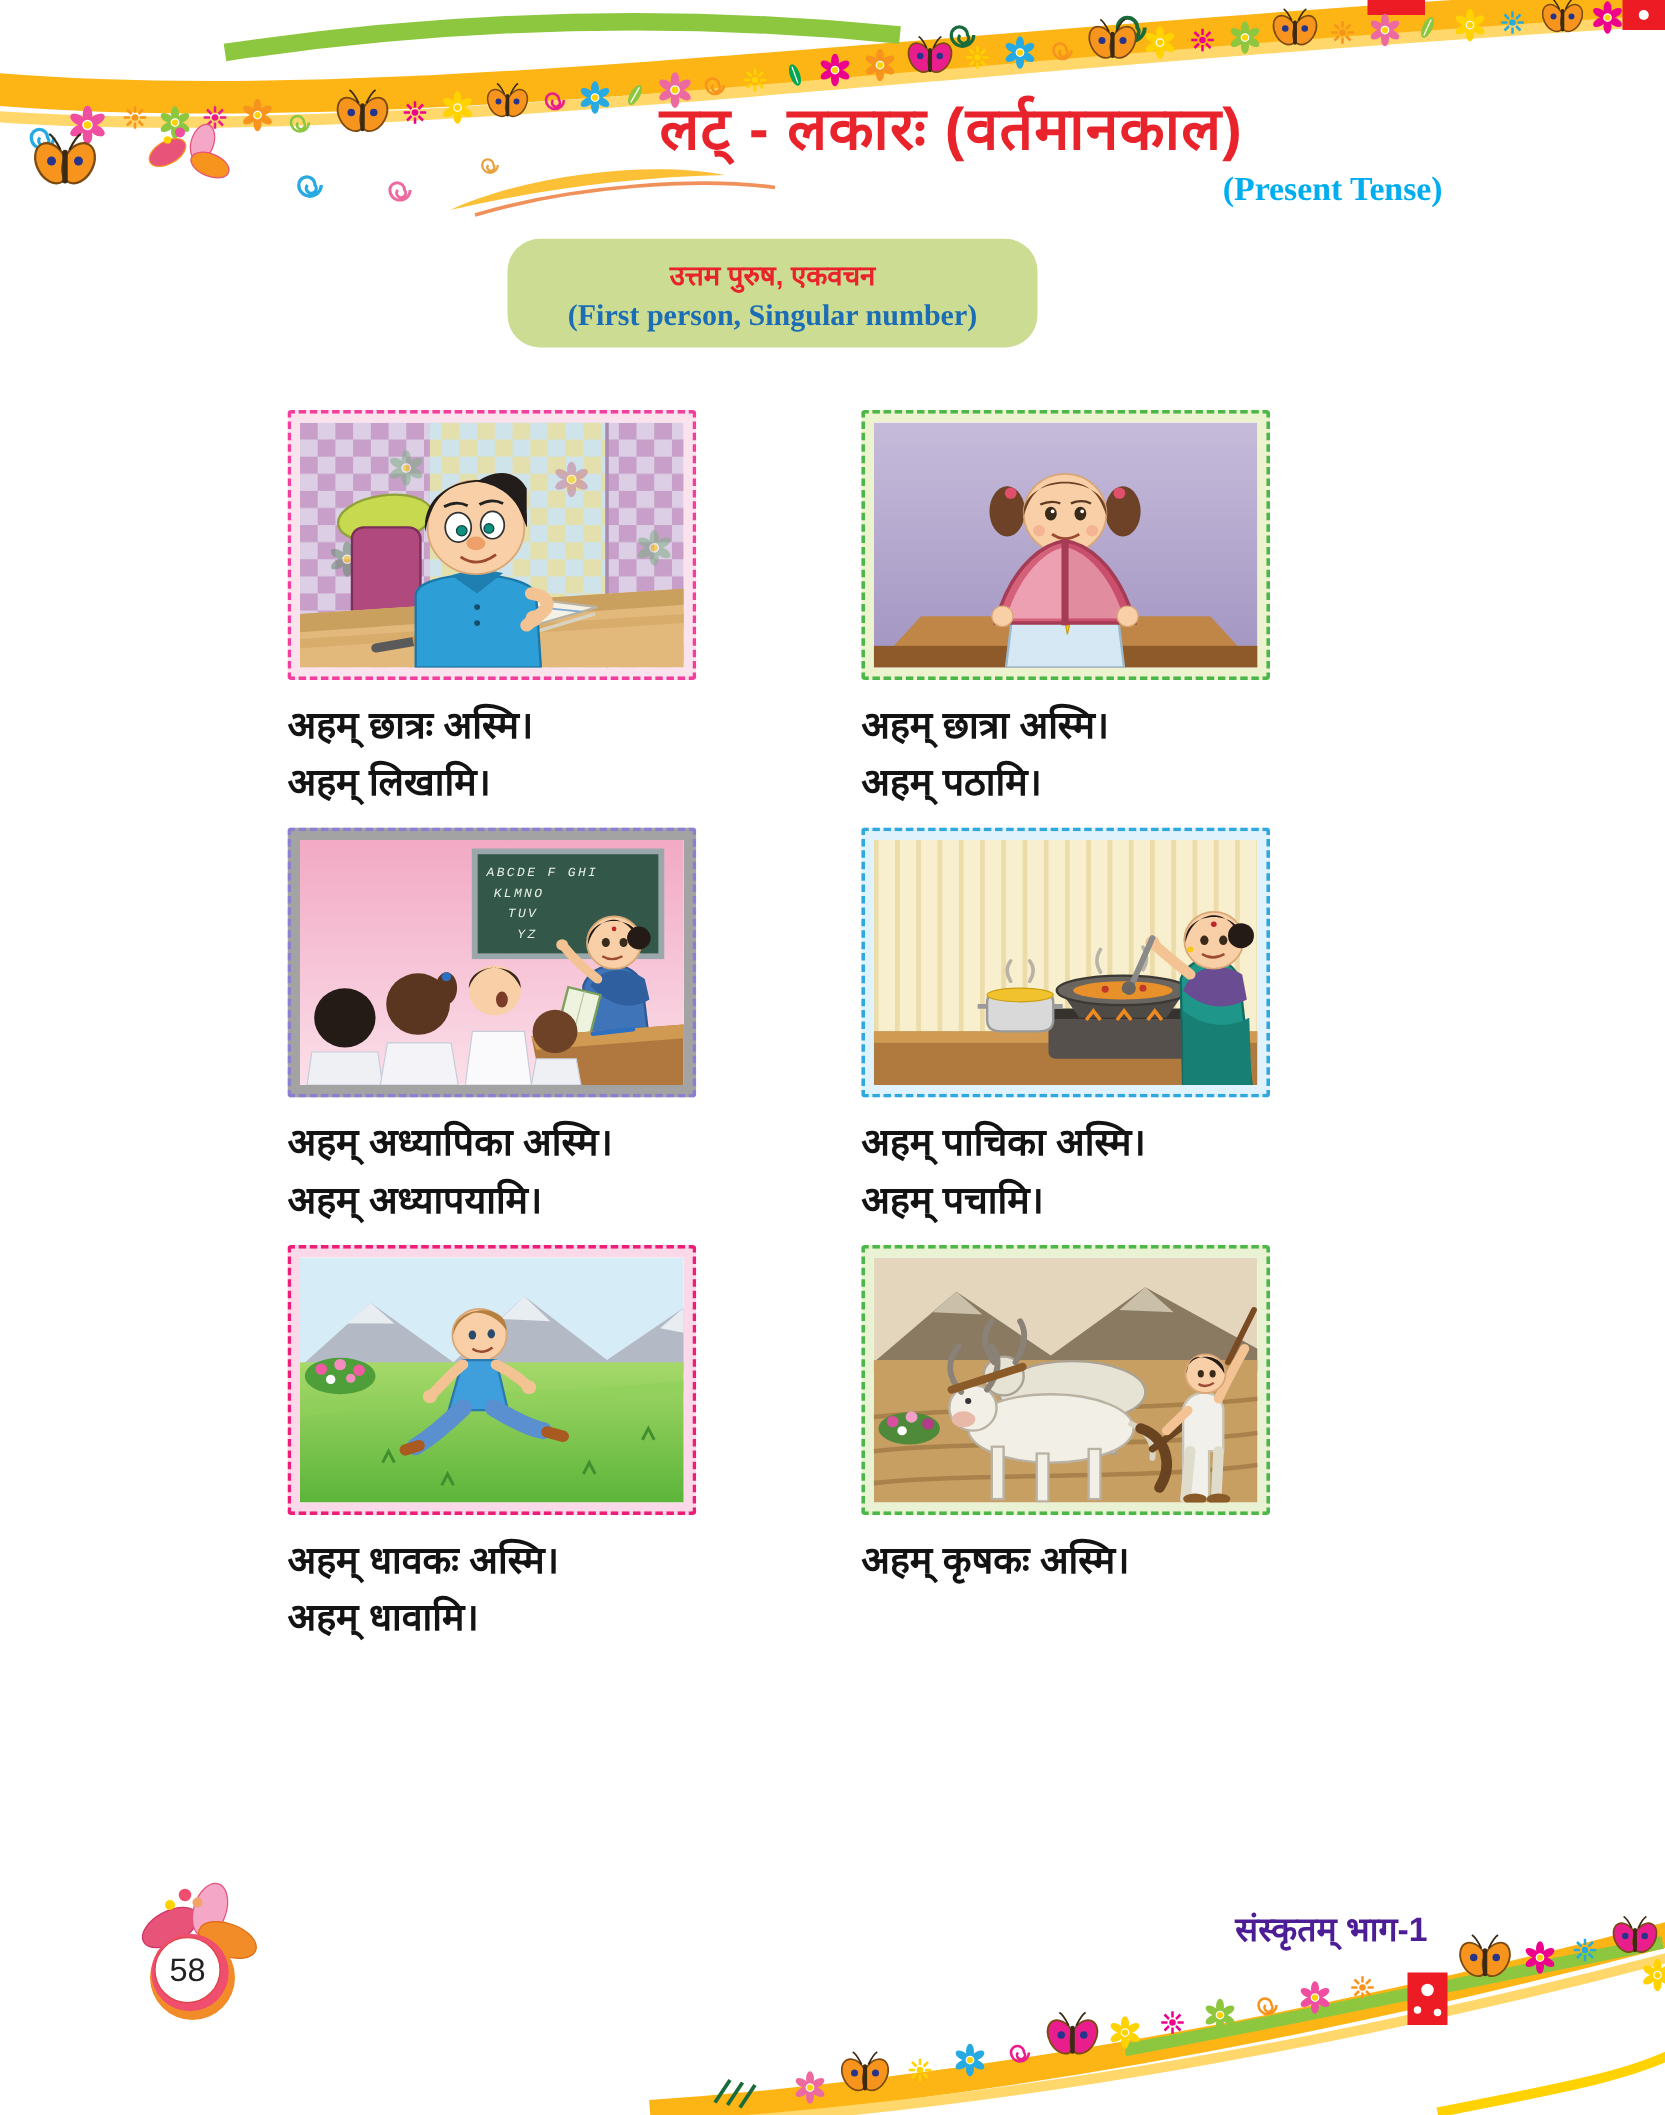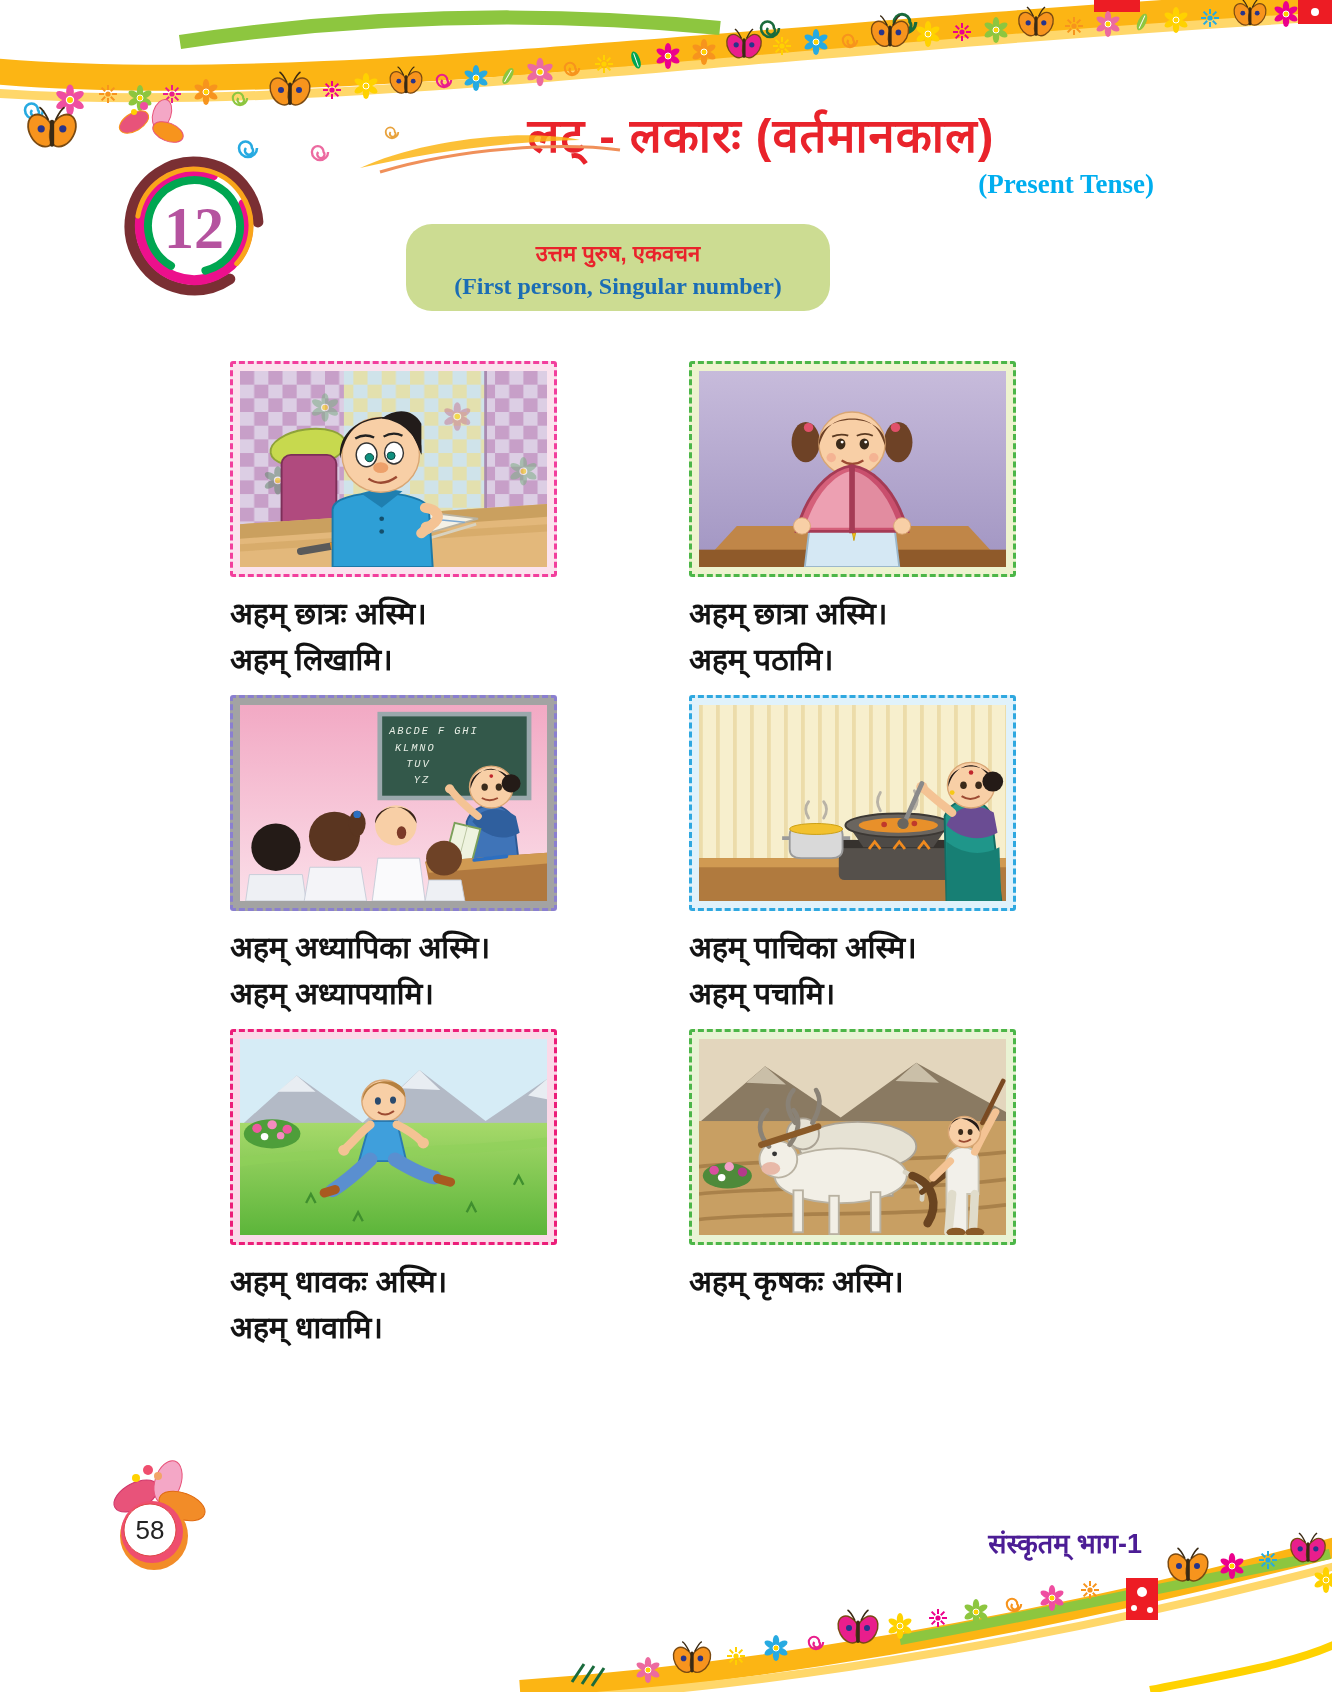--- a/index.html
+++ b/index.html
@@ -8,39 +8,39 @@
     overflow:hidden;font-family:"Liberation Sans","DejaVu Sans",sans-serif;
   }
   
   .decor-top{position:absolute;top:0;left:0;width:1332px;height:178px;pointer-events:none;}
   .decor-bottom{position:absolute;bottom:0;left:0;width:1332px;height:172px;pointer-events:none;}
   .decor-top svg,.decor-bottom svg{display:block;width:100%;height:100%;}
   
   .lesson-badge{position:absolute;left:116px;top:148px;width:156px;height:156px;}
   .lesson-badge svg{width:100%;height:100%;display:block;}
   .badge-num{font-family:"Liberation Serif","DejaVu Serif",serif;font-weight:bold;}
-  .title-block{padding:109px 150px 0 340px;text-align:center;}
+  .title-block{padding:76px 150px 0 340px;text-align:center;}
   .page-title{font-size:47px;font-weight:700;letter-spacing:1px;line-height:1.15;}
   .page-subtitle{margin-top:6px;padding-right:28px;text-align:right;
     font-family:"Liberation Serif","DejaVu Serif",serif;font-weight:bold;font-size:27px;}
   .topic-box{width:424px;margin:24px 0 0 406px;border-radius:26px;padding:13px 0 11px;text-align:center;}
   .topic-sa{font-size:22px;font-weight:700;}
   .topic-en{margin-top:6px;font-family:"Liberation Serif","DejaVu Serif",serif;
     font-weight:bold;font-size:24px;}
   
   .grid{margin:50px 0 0 230px;width:786px;display:grid;
     grid-template-columns:327px 327px;column-gap:132px;row-gap:20px;}
   .cell{}
   .frame{height:216px;box-sizing:border-box;border:3px dashed #999;padding:7px;border-radius:3px;}
   .frame svg{display:block;width:100%;height:100%;background:#fff;}
   .cap{line-height:1;text-align:left;color:#131313;font-weight:700;}
   .cap1{margin-top:22px;font-size:30px;}
   .cap2{margin-top:16px;font-size:30px;}
   
-  .page-badge{position:absolute;left:106px;top:1454px;width:110px;height:125px;}
+  .page-badge{position:absolute;left:106px;top:1500px;width:110px;height:125px;}
   .page-badge svg{width:100%;height:100%;display:block;}
   .book-title{position:absolute;top:1524px;right:190px;font-size:27px;font-weight:700;}
 </style>
 </head>
 <body>
 
 <svg width="0" height="0" style="position:absolute" aria-hidden="true">
   <defs>
     <g id="m-bfly">
       <ellipse cx="-6" cy="-3" rx="6.5" ry="9.5" transform="rotate(-28,-6,-3)" fill="currentColor" stroke="#7a4a12" stroke-width="1"></ellipse>
@@ -139,29 +139,20 @@
           <circle cx="-16" cy="-16" r="3" fill="#ffd200"></circle>
       </g>
       <use href="#m-spiral" transform="translate(248,148)" style="color:#27aae1"></use>
       <use href="#m-spiral" transform="translate(320,152) scale(.9)" style="color:#ec6aa0"></use>
       <path d="M360,168 C420,140 520,128 580,140 C500,142 430,152 360,168 Z" fill="#fcb514" opacity=".85"></path>
       <path d="M380,172 C460,148 560,142 620,150" fill="none" stroke="#f0905a" stroke-width="3"></path>
       <use href="#m-spiral" transform="translate(392,132) scale(.7)" style="color:#e8a23c"></use>
     </svg>
   </div>
 
-  <div class="lesson-badge">
-    <svg viewBox="0 0 156 156">
-      <circle cx="78" cy="78" r="64" fill="none" stroke="#7a2f33" stroke-width="11" stroke-dasharray="335 67" transform="rotate(56,78,78)" stroke-linecap="round"></circle>
-      <circle cx="78" cy="78" r="54" fill="none" stroke="#ec108c" stroke-width="10" stroke-dasharray="296 44" transform="rotate(-24,78,78)" stroke-linecap="round"></circle>
-      <circle cx="78" cy="78" r="57" fill="none" stroke="#f9a51a" stroke-width="5" stroke-dasharray="210 148" transform="rotate(190,78,78)" stroke-linecap="round"></circle>
-      <circle cx="78" cy="78" r="46" fill="none" stroke="#00a651" stroke-width="8" stroke-dasharray="253 36" transform="rotate(120,78,78)" stroke-linecap="round"></circle>
-      <text class="badge-num" x="78" y="100" text-anchor="middle" font-size="60" fill="#b5539f">12</text>
-    </svg>
-  </div>
 
   <div class="title-block">
     <div class="page-title" style="color: rgb(233, 35, 43);">लट् - लकारः (वर्तमानकाल)</div>
     <div class="page-subtitle" style="color: rgb(0, 174, 239);">(Present Tense)</div>
   </div>
 
   <div class="topic-box" style="background: rgb(204, 220, 146);">
     <div class="topic-sa" style="color: rgb(233, 35, 43);">उत्तम पुरुष, एकवचन</div>
     <div class="topic-en" style="color: rgb(27, 109, 181);">(First person, Singular number)</div>
   </div>

